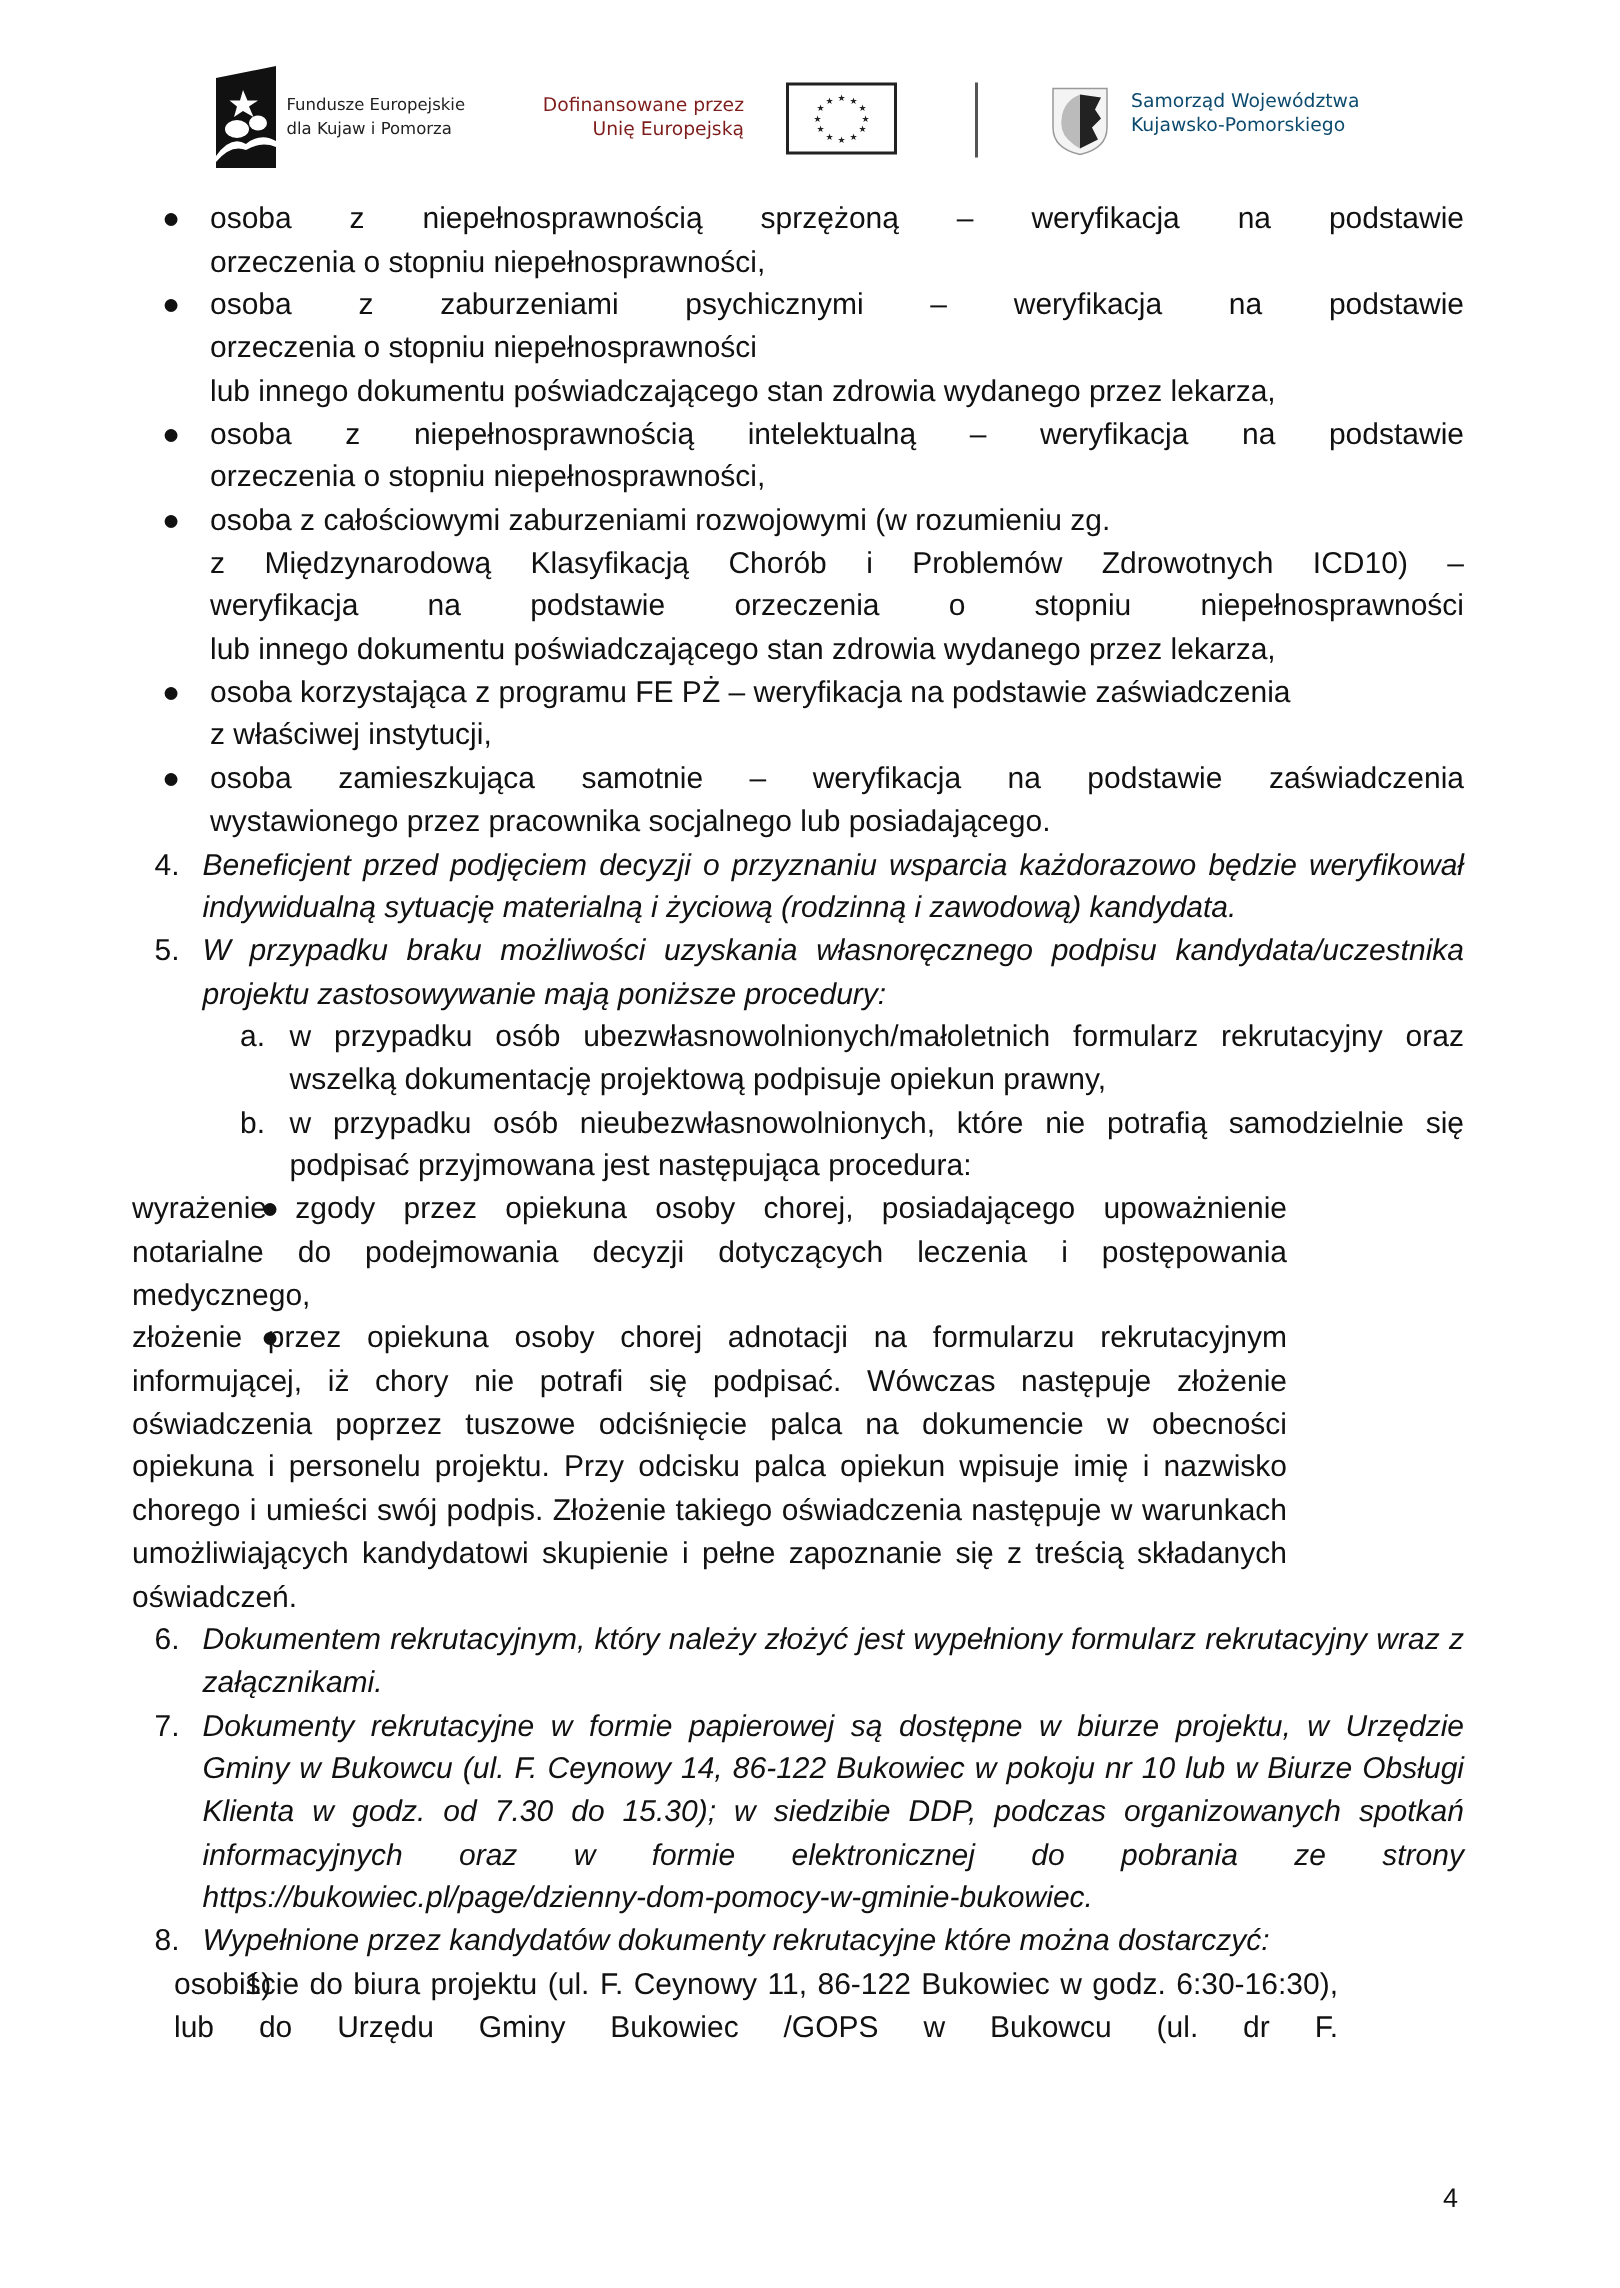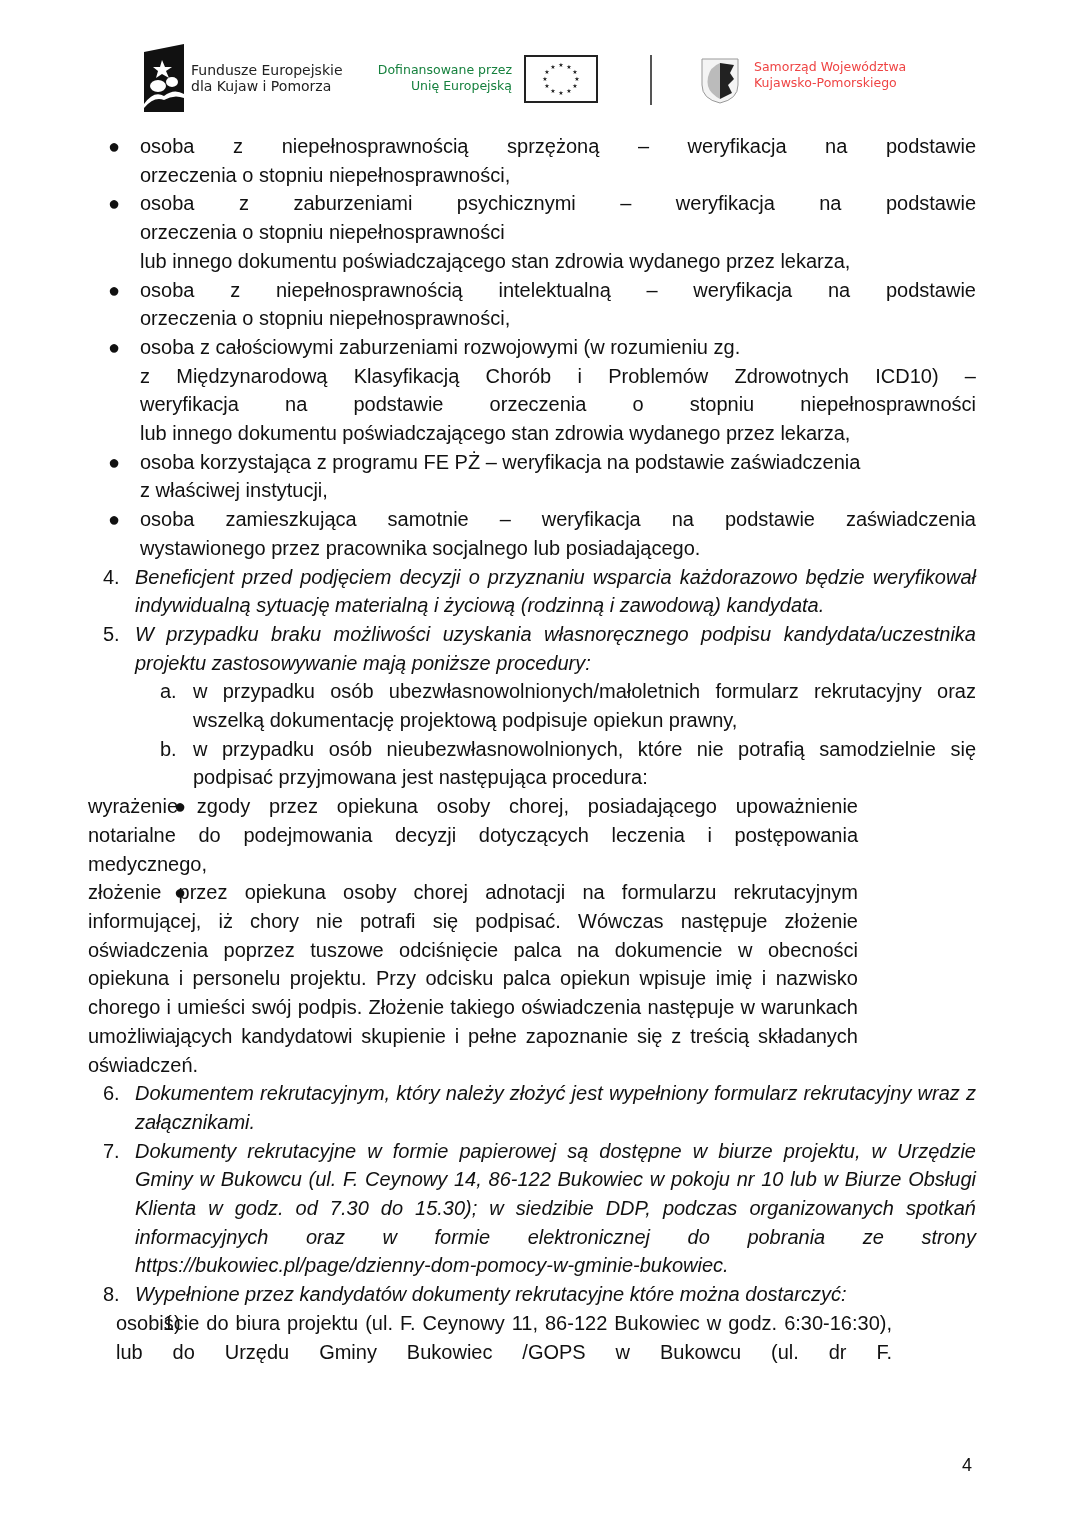--- a/index.html
+++ b/index.html
@@ -1,26 +1,26 @@
 <!DOCTYPE html>
 <html><head>
   <meta charset="utf-8">
   <style>
     html, body { margin: 0; padding: 0; background: #ffffff; }
     body { width: 1080px; height: 1525px; position: relative; overflow: hidden; color: #111; font-family: "Liberation Sans", sans-serif; }
 
     
     .header { position: absolute; left: 0; top: 0; width: 1080px; height: 125px; }
     .fe-logo { position: absolute; left: 144px; top: 44px; width: 40px; height: 68px; }
-    .fe-text { position: absolute; left: 191px; top: 62px; font-family: "DejaVu Sans", sans-serif; font-size: 14px; line-height: 16px; color: #222; }
-    .eu-text { position: absolute; left: 362px; top: 62px; width: 150px; text-align: right; font-family: "DejaVu Sans", sans-serif; font-size: 12.5px; line-height: 16px; color: #15803d; }
+    .fe-text { position: absolute; left: 191px; top: 62px; font-family: "DejaVu Sans", sans-serif; font-size: 11px; line-height: 16px; color: #222; }
+    .eu-text { position: absolute; left: 346px; top: 62px; width: 150px; text-align: right; font-family: "DejaVu Sans", sans-serif; font-size: 12.5px; line-height: 16px; color: #7f1d1d; }
     .eu-flag { position: absolute; left: 524px; top: 55px; width: 74px; height: 48px; border: 2px solid #222; box-sizing: border-box; }
     .divider { position: absolute; left: 650px; top: 55px; width: 2px; height: 50px; background: #555; }
     .crest { position: absolute; left: 700px; top: 55px; width: 40px; height: 50px; }
-    .sw-text { position: absolute; left: 754px; top: 59px; font-family: "DejaVu Sans", sans-serif; font-size: 12.5px; line-height: 16px; color: #ef4444; }
+    .sw-text { position: absolute; left: 754px; top: 59px; font-family: "DejaVu Sans", sans-serif; font-size: 12.5px; line-height: 16px; color: #0c4a6e; }
 
     
     .content { position: absolute; left: 0; top: 132px; width: 1080px; font-size: 20px; line-height: 28.7px; }
     .row { position: relative; }
     .bullet-mark { position: absolute; }
     .txt { display: block; text-align: justify; }
     .lastline { text-align-last: justify; }
 
     .l1 .bullet-mark { left: 108px; }
     .l1 .txt { margin-left: 140px; width: 836px; }

